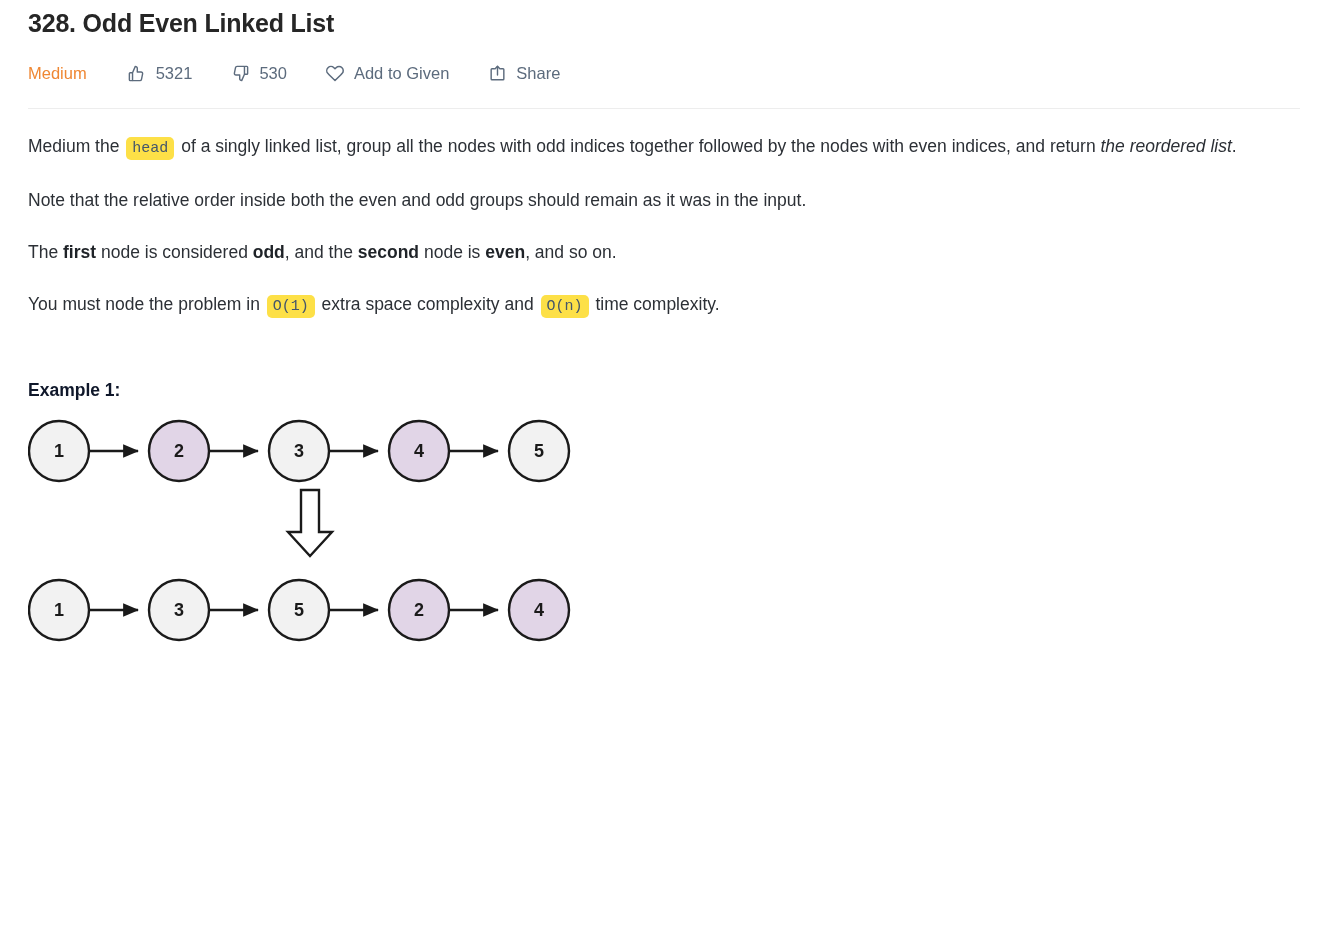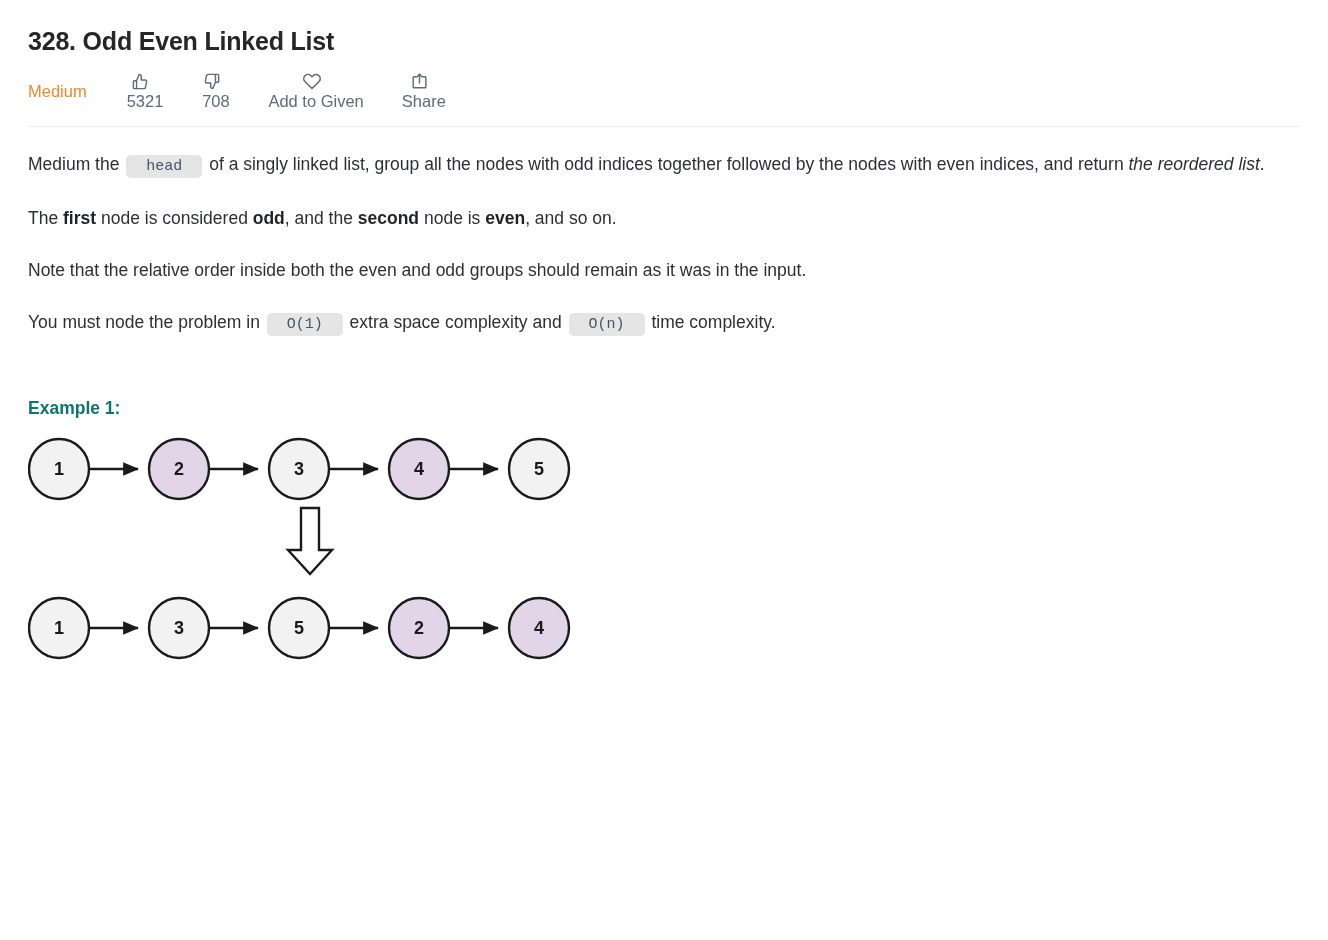--- a/index.html
+++ b/index.html
@@ -20,21 +20,21 @@
     box-sizing: border-box;
     width: 1328px;
   }
   
   .title {
     font-size: 25px;
     font-weight: bold;
     color: #262626;
     letter-spacing: -0.2px;
     margin: 0;
-    padding-top: 24px;
+    padding-top: 6px;
     line-height: 34px;
   }
   
   .meta-row {
     display: flex;
     align-items: center;
     margin-top: 20px;
     height: 26px;
   }
   .difficulty {
@@ -43,21 +43,20 @@
     font-weight: normal;
     margin-right: 40px;
   }
   .meta-item {
     display: flex;
     align-items: center;
     color: #5c6b7d;
     font-size: 16.5px;
     margin-right: 38px;
     white-space: nowrap;
-    flex-direction: column;
   }
   .meta-item .ico {
     display: inline-flex;
     align-items: center;
     justify-content: center;
     margin-right: 9px;
     width: 20px;
     height: 20px;
   }
   .meta-item .ico svg { display:block; }
@@ -75,34 +74,34 @@
   p.para {
     font-size: 17.5px;
     line-height: 31px;
     color: #2c3036;
     margin: 0 0 21px 0;
     max-width: 1250px;
   }
   code.inline {
     font-family: "Liberation Mono", monospace;
     font-size: 15px;
-    background: #e5e5e5;
+    background: #fde047;
     color: #44566b;
     border-radius: 5px;
-    padding: 3px 20px;
+    padding: 3px 6px;
     margin: 0 2px;
   }
   b { font-weight: bold; color: #1f2328; }
   i { }
 
   
   .example-heading {
     font-size: 17.5px;
     font-weight: bold;
-    color: #0f766e;
+    color: #0f172a;
     margin: 56px 0 1px 0;
     line-height: 24px;
   }
 
   
   .diagram { margin-top: 14px; position: relative; }
 
   
   .codeblock {
     background: #f7f8fa;
@@ -139,21 +138,21 @@
       <span class="meta-label">5321</span>
     </div>
 
     <div class="meta-item">
       <span class="ico">
         <svg width="19" height="19" viewBox="0 0 24 24" fill="none" stroke="#5c6b7d" stroke-width="1.8" stroke-linecap="round" stroke-linejoin="round">
           <path d="M17 3H7.7a2 2 0 0 0-2 1.6l-1.4 7A2 2 0 0 0 6.3 14H11v4.5A2.5 2.5 0 0 0 13.5 21L17 13"></path>
           <rect x="17" y="3" width="4" height="10" rx="1"></rect>
         </svg>
       </span>
-      <span class="meta-label">708</span>
+      <span class="meta-label">530</span>
     </div>
 
     <div class="meta-item">
       <span class="ico">
         <svg width="20" height="20" viewBox="0 0 24 24" fill="none" stroke="#5c6b7d" stroke-width="1.8" stroke-linecap="round" stroke-linejoin="round">
           <path d="M20.4 5.6a5 5 0 0 0-7.1 0L12 6.9l-1.3-1.3a5 5 0 0 0-7.1 7.1l1.3 1.3L12 21l7.1-7c.4-.4.9-.9 1.3-1.3a5 5 0 0 0 0-7.1z"></path>
         </svg>
       </span>
       <span class="meta-label">Add to Given</span>
     </div>
@@ -170,23 +169,23 @@
     </div>
 
   </div>
 
   <div class="divider"></div>
 
   <div class="content">
 
     <p class="para"><span>Medium the </span><code class="inline">head</code><span> of a singly linked list, group all the nodes with odd indices together followed by the nodes with even indices, and return </span><i>the reordered list</i><span>.</span></p>
 
+    <p class="para">Note that the relative order inside both the even and odd groups should remain as it was in the input.</p>
+
     <p class="para"><span>The </span><b>first</b><span> node is considered </span><b>odd</b><span>, and the </span><b>second</b><span> node is </span><b>even</b><span>, and so on.</span></p>
-
-    <p class="para">Note that the relative order inside both the even and odd groups should remain as it was in the input.</p>
 
     <p class="para"><span>You must node the problem in </span><code class="inline">O(1)</code><span> extra space complexity and </span><code class="inline">O(n)</code><span> time complexity.</span></p>
 
     <div class="example-heading">Example 1:</div>
 
     <div class="diagram">
       <svg width="600" height="240" viewBox="0 0 600 240">
         <defs>
           <marker id="arrowhead" markerWidth="7" markerHeight="7" refX="6.2" refY="3.2" orient="auto">
             <path d="M0,0.4 L6.6,3.2 L0,6 z" fill="#1a1a1a"></path>

